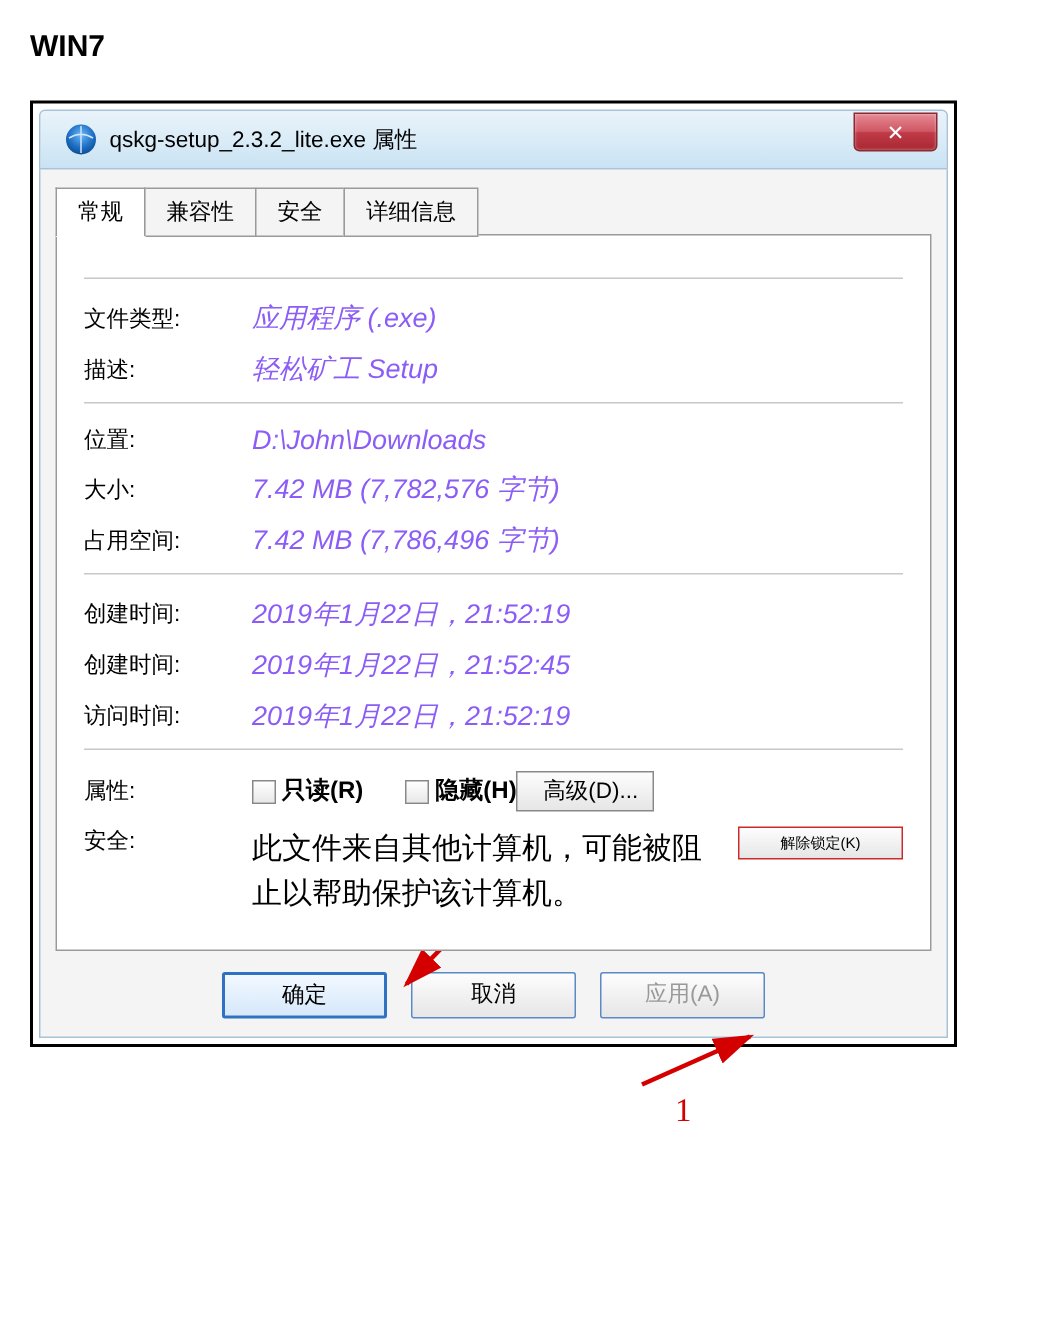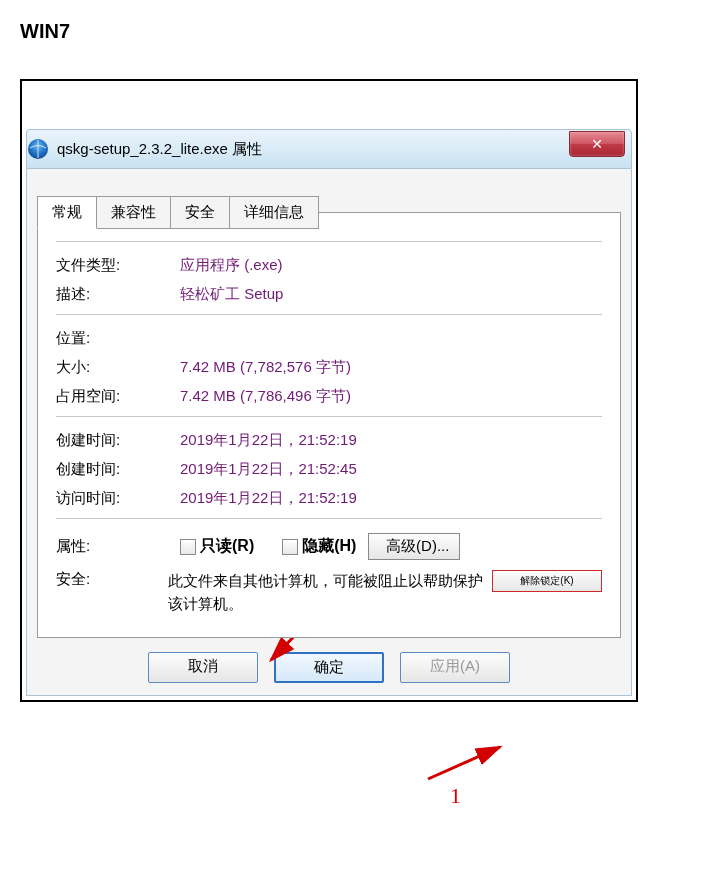--- a/index.html
+++ b/index.html
@@ -7,38 +7,37 @@
       font-family: "Microsoft YaHei", "SimSun", Arial, sans-serif;
       background: #fff;
       width: 702px;
       height: 894px;
       padding: 20px;
     }
     .page-heading {
       font-weight: bold;
       font-size: 20px;
       color: #000;
-      margin-bottom: 36px;
+      margin-bottom: 24px;
     }
     .container {
       border: 2px solid #000;
       width: 618px;
       padding: 4px;
       position: relative;
     }
     .titlebar {
       background: linear-gradient(to bottom, #eaf3fa 0%, #daecf7 50%, #c9e2f3 100%);
       height: 40px;
       border: 1px solid #a8c3d8;
       border-radius: 4px 4px 0 0;
       display: flex;
       align-items: center;
-      padding: 0 0;
-      position: relative;
-      margin-top: 44px;
+      padding: 0 16px;
+      position: relative;
     }
     .title-icon {
       width: 22px;
       height: 22px;
       margin-right: 8px;
     }
     .title-text {
       font-size: 15px;
       color: #000;
     }
@@ -61,21 +60,21 @@
     }
     .dialog-body {
       background: #f4f4f4;
       border: 1px solid #a8c3d8;
       border-top: none;
       padding: 10px 10px 12px 10px;
     }
     .tabs {
       display: flex;
       position: relative;
-      top: 17px;
+      top: 2px;
       z-index: 2;
     }
     .tab {
       padding: 6px 14px;
       font-size: 15px;
       border: 1px solid #9a9a9a;
       background: #f4f4f4;
       margin-right: -1px;
       cursor: pointer;
     }
@@ -88,31 +87,31 @@
       border: 1px solid #9a9a9a;
       background: #fff;
       padding: 18px 18px 22px 18px;
       position: relative;
       z-index: 1;
     }
     .row {
       display: flex;
       align-items: center;
       margin-bottom: 10px;
-      gap: 12px;
     }
     .row .label {
       width: 112px;
       font-size: 15px;
       color: #000;
     }
     .row .value {
-      font-size: 15px;
-      color: #701a75;
+      font-size: 18px;
+      color: #8b5cf6;
       flex: 1;
+      font-style: italic;
     }
     .filename-row {
       display: flex;
       align-items: center;
       margin-bottom: 14px;
     }
     .file-icon {
       width: 44px;
       height: 44px;
       margin-right: 20px;
@@ -169,21 +168,21 @@
     }
     .security-row {
       display: flex;
       align-items: flex-start;
     }
     .security-row .label {
       width: 112px;
       font-size: 15px;
     }
     .security-text {
-      font-size: 15px;
+      font-size: 20px;
       flex: 1;
       line-height: 1.5;
       padding-right: 8px;
     }
     .bottom-buttons {
       display: flex;
       justify-content: center;
       gap: 16px;
       margin-top: 14px;
     }
@@ -260,20 +259,21 @@
       </div>
       <div class="row">
         <span class="label">描述:</span>
         <span class="value">轻松矿工 Setup</span>
       </div>
 
       <hr class="sep">
 
       <div class="row">
         <span class="label">位置:</span>
+        <span class="value">D:\John\Downloads</span>
       </div>
       <div class="row">
         <span class="label">大小:</span>
         <span class="value">7.42 MB (7,782,576 字节)</span>
       </div>
       <div class="row">
         <span class="label">占用空间:</span>
         <span class="value">7.42 MB (7,786,496 字节)</span>
       </div>
 
@@ -332,19 +332,19 @@
         <defs>
             <marker id="ah2" markerWidth="10" markerHeight="10" refX="8" refY="3" orient="auto">
               <path d="M0,0 L0,6 L9,3 z" fill="#d40000"></path>
             </marker>
           </defs>
         <line x1="55" y1="4" x2="14" y2="46" stroke="#d40000" stroke-width="3" marker-end="url(#ah2)"></line>
       </svg>
       <span class="annotation-num" style="left:284px; top:-36px;">2</span>
 
       <div class="bottom-buttons">
+        <div class="btn-main ok">确定</div>
         <div class="btn-main">取消</div>
-        <div class="btn-main ok">确定</div>
         <div class="btn-main apply">应用(A)</div>
       </div>
     </div>
   </div>
 </div>
 
 </body></html>

